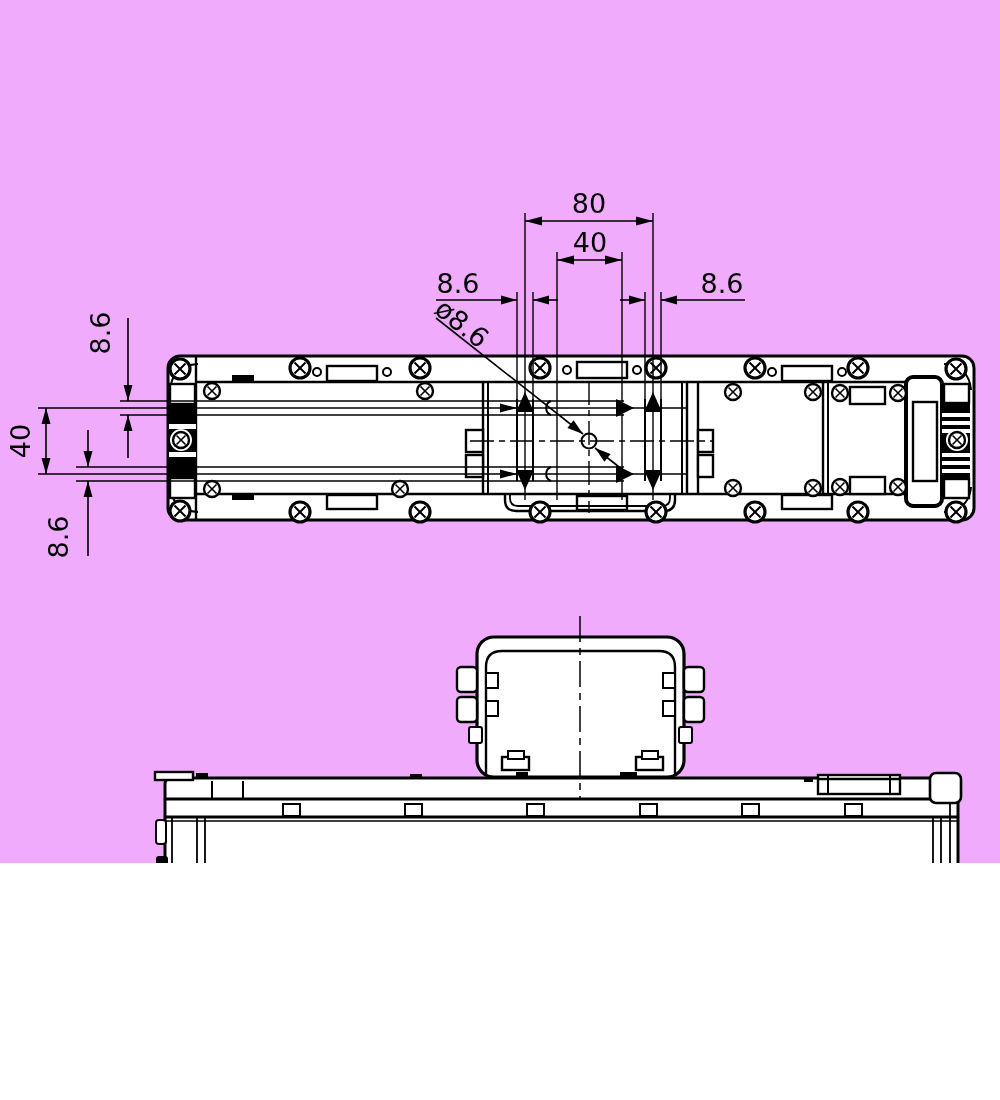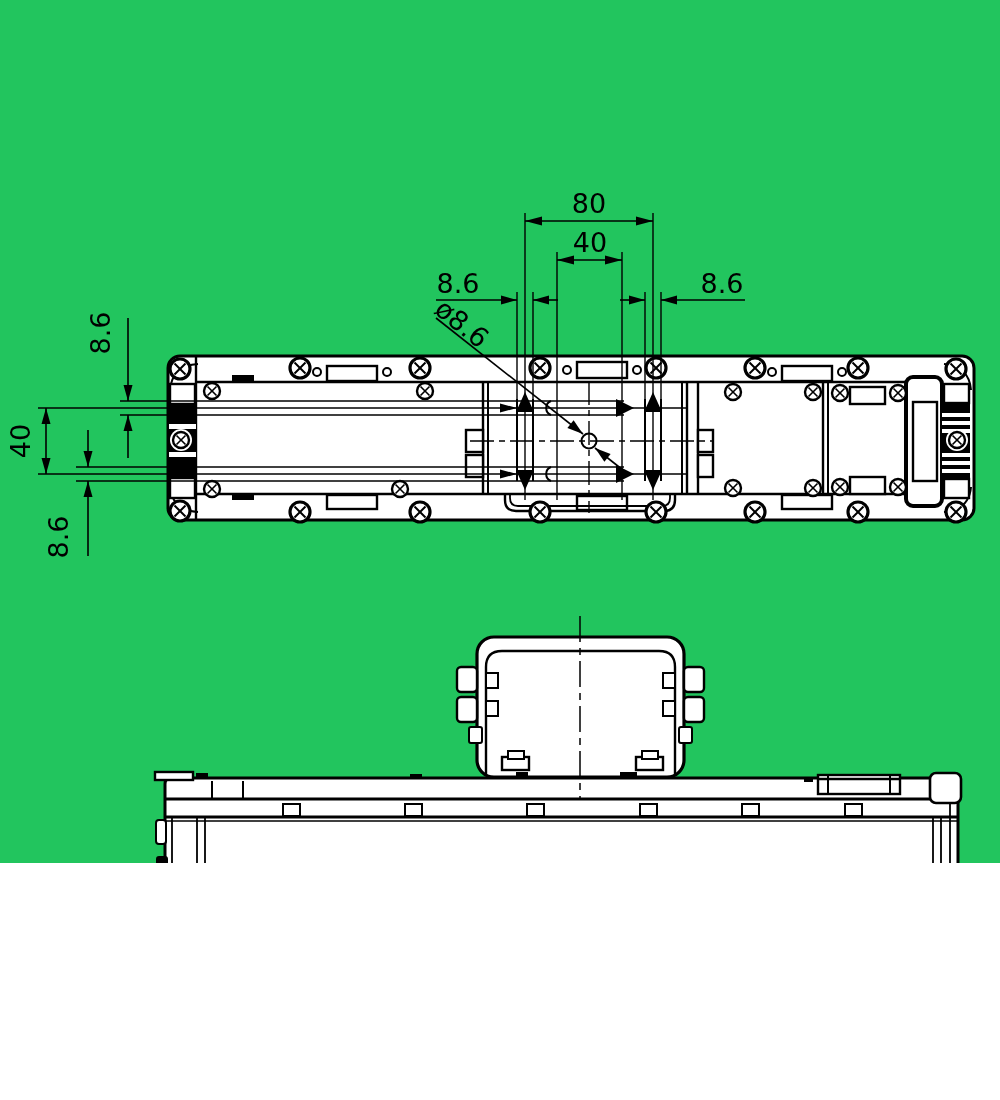--- a/index.html
+++ b/index.html
@@ -1,16 +1,16 @@
 <!DOCTYPE html>
 <html><head>
 <meta charset="utf-8">
 <style>
   html,body{margin:0;padding:0;background:#ffffff;}
-  .sheet{width:1000px;height:863px;position:relative;background:#22c55e;overflow:hidden;}
+  .sheet{width:1000px;height:863px;position:relative;background:#f0abfc;overflow:hidden;}
   svg{display:block;}
   text.dim{font-family:"DejaVu Sans", sans-serif;font-size:27px;fill:#000;}
   .ln{stroke:#000;fill:none;}
 </style>
 </head>
 <body>
 
 <div class="sheet">
 <svg width="1000" height="1100" viewBox="0 0 1000 1100">
   <defs>

